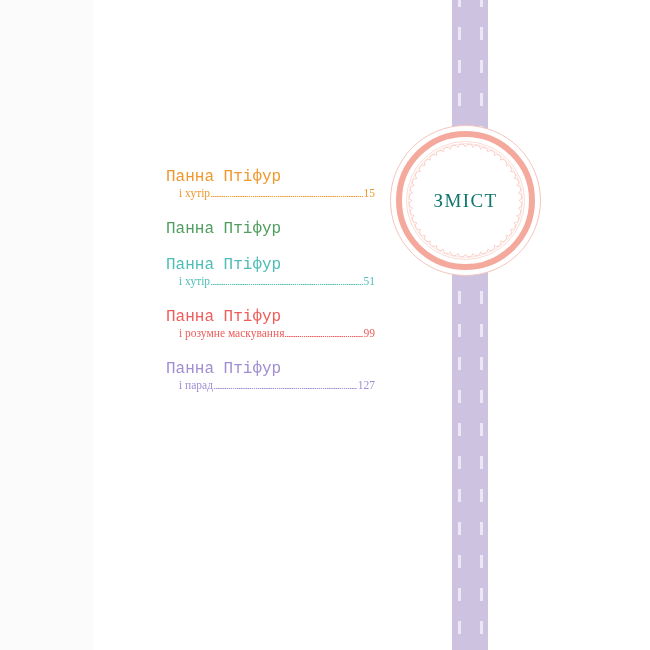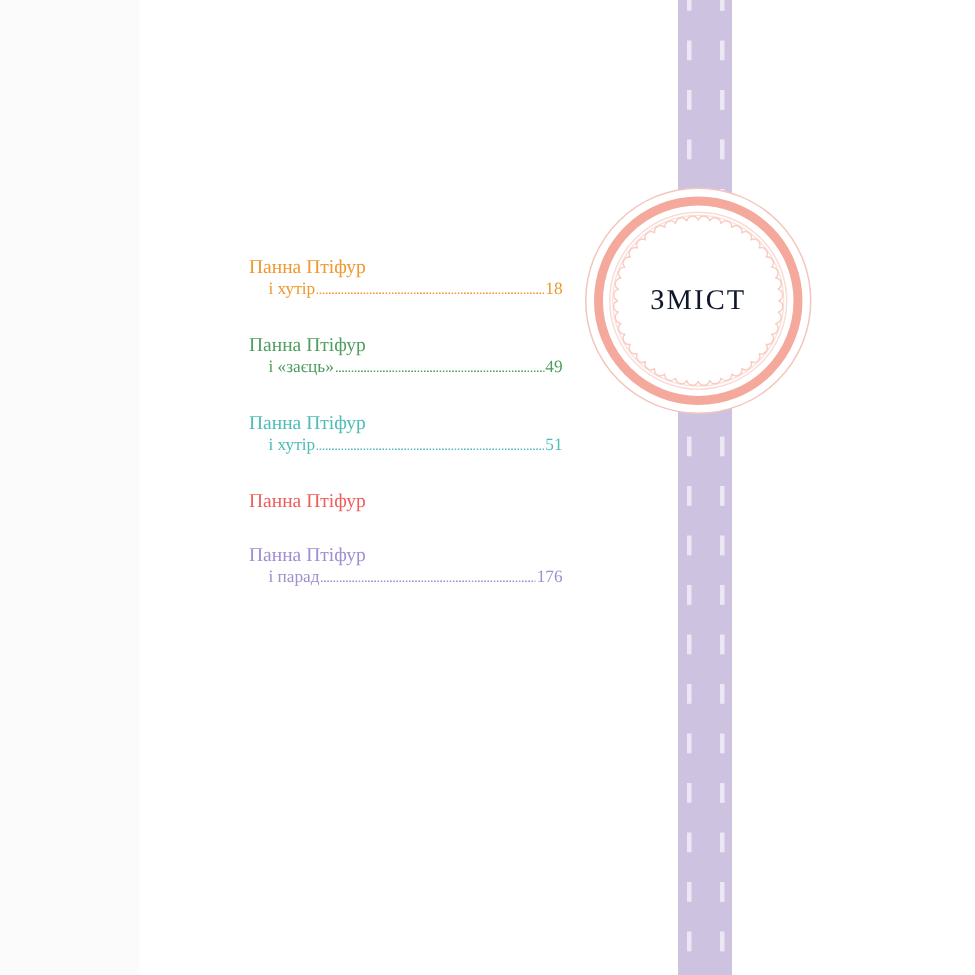--- a/index.html
+++ b/index.html
@@ -98,40 +98,41 @@
     position: absolute;
     left: 0;
     top: 0;
     width: 151px;
     height: 151px;
     display: flex;
     align-items: center;
     justify-content: center;
     font-size: 19px;
     letter-spacing: 1.4px;
-    color: #0f172a;
+    color: #0f766e;
     white-space: nowrap;
   }
 
   
   .toc {
     position: absolute;
     left: 166px;
     top: 170px;
     width: 209px;
   }
   .toc-entry {
     margin-bottom: 21px;
   }
   .toc-entry:last-child { margin-bottom: 0; }
 
   .toc-entry-title {
-    font-size: 13px;
+    font-size: 16px;
     line-height: 15px;
     white-space: nowrap;
+    font-family: Liberation Mono, monospace;
   }
   .toc-entry-row {
     display: flex;
     align-items: baseline;
     margin-left: 13px;
     line-height: 16px;
   }
   .toc-entry-subtitle {
     font-size: 11.5px;
     white-space: nowrap;
@@ -181,49 +182,49 @@
     <div class="medallion-title">ЗМІСТ</div>
   </div>
 
   <div class="toc">
 
     <div class="toc-entry" style="color: rgb(240, 152, 46);">
       <div class="toc-entry-title">Панна Птіфур</div>
       <div class="toc-entry-row">
         <span class="toc-entry-subtitle">і хутір</span>
         <span class="toc-leader"></span>
-        <span class="toc-page">18</span>
+        <span class="toc-page">15</span>
       </div>
     </div>
 
     <div class="toc-entry" style="color: rgb(79, 158, 95);">
       <div class="toc-entry-title">Панна Птіфур</div>
-      <div class="toc-entry-row">
-        <span class="toc-entry-subtitle">і «заєць»</span>
-        <span class="toc-leader"></span>
-        <span class="toc-page">49</span>
-      </div>
     </div>
 
     <div class="toc-entry" style="color: rgb(77, 189, 182);">
       <div class="toc-entry-title">Панна Птіфур</div>
       <div class="toc-entry-row">
         <span class="toc-entry-subtitle">і хутір</span>
         <span class="toc-leader"></span>
         <span class="toc-page">51</span>
       </div>
     </div>
 
     <div class="toc-entry" style="color: rgb(239, 93, 90);">
       <div class="toc-entry-title">Панна Птіфур</div>
+      <div class="toc-entry-row">
+        <span class="toc-entry-subtitle">і розумне маскування</span>
+        <span class="toc-leader"></span>
+        <span class="toc-page">99</span>
+      </div>
     </div>
 
     <div class="toc-entry" style="color: rgb(160, 142, 210);">
       <div class="toc-entry-title">Панна Птіфур</div>
       <div class="toc-entry-row">
         <span class="toc-entry-subtitle">і парад</span>
         <span class="toc-leader"></span>
-        <span class="toc-page">176</span>
+        <span class="toc-page">127</span>
       </div>
     </div>
 
   </div>
 </div>
 
 </body></html>

